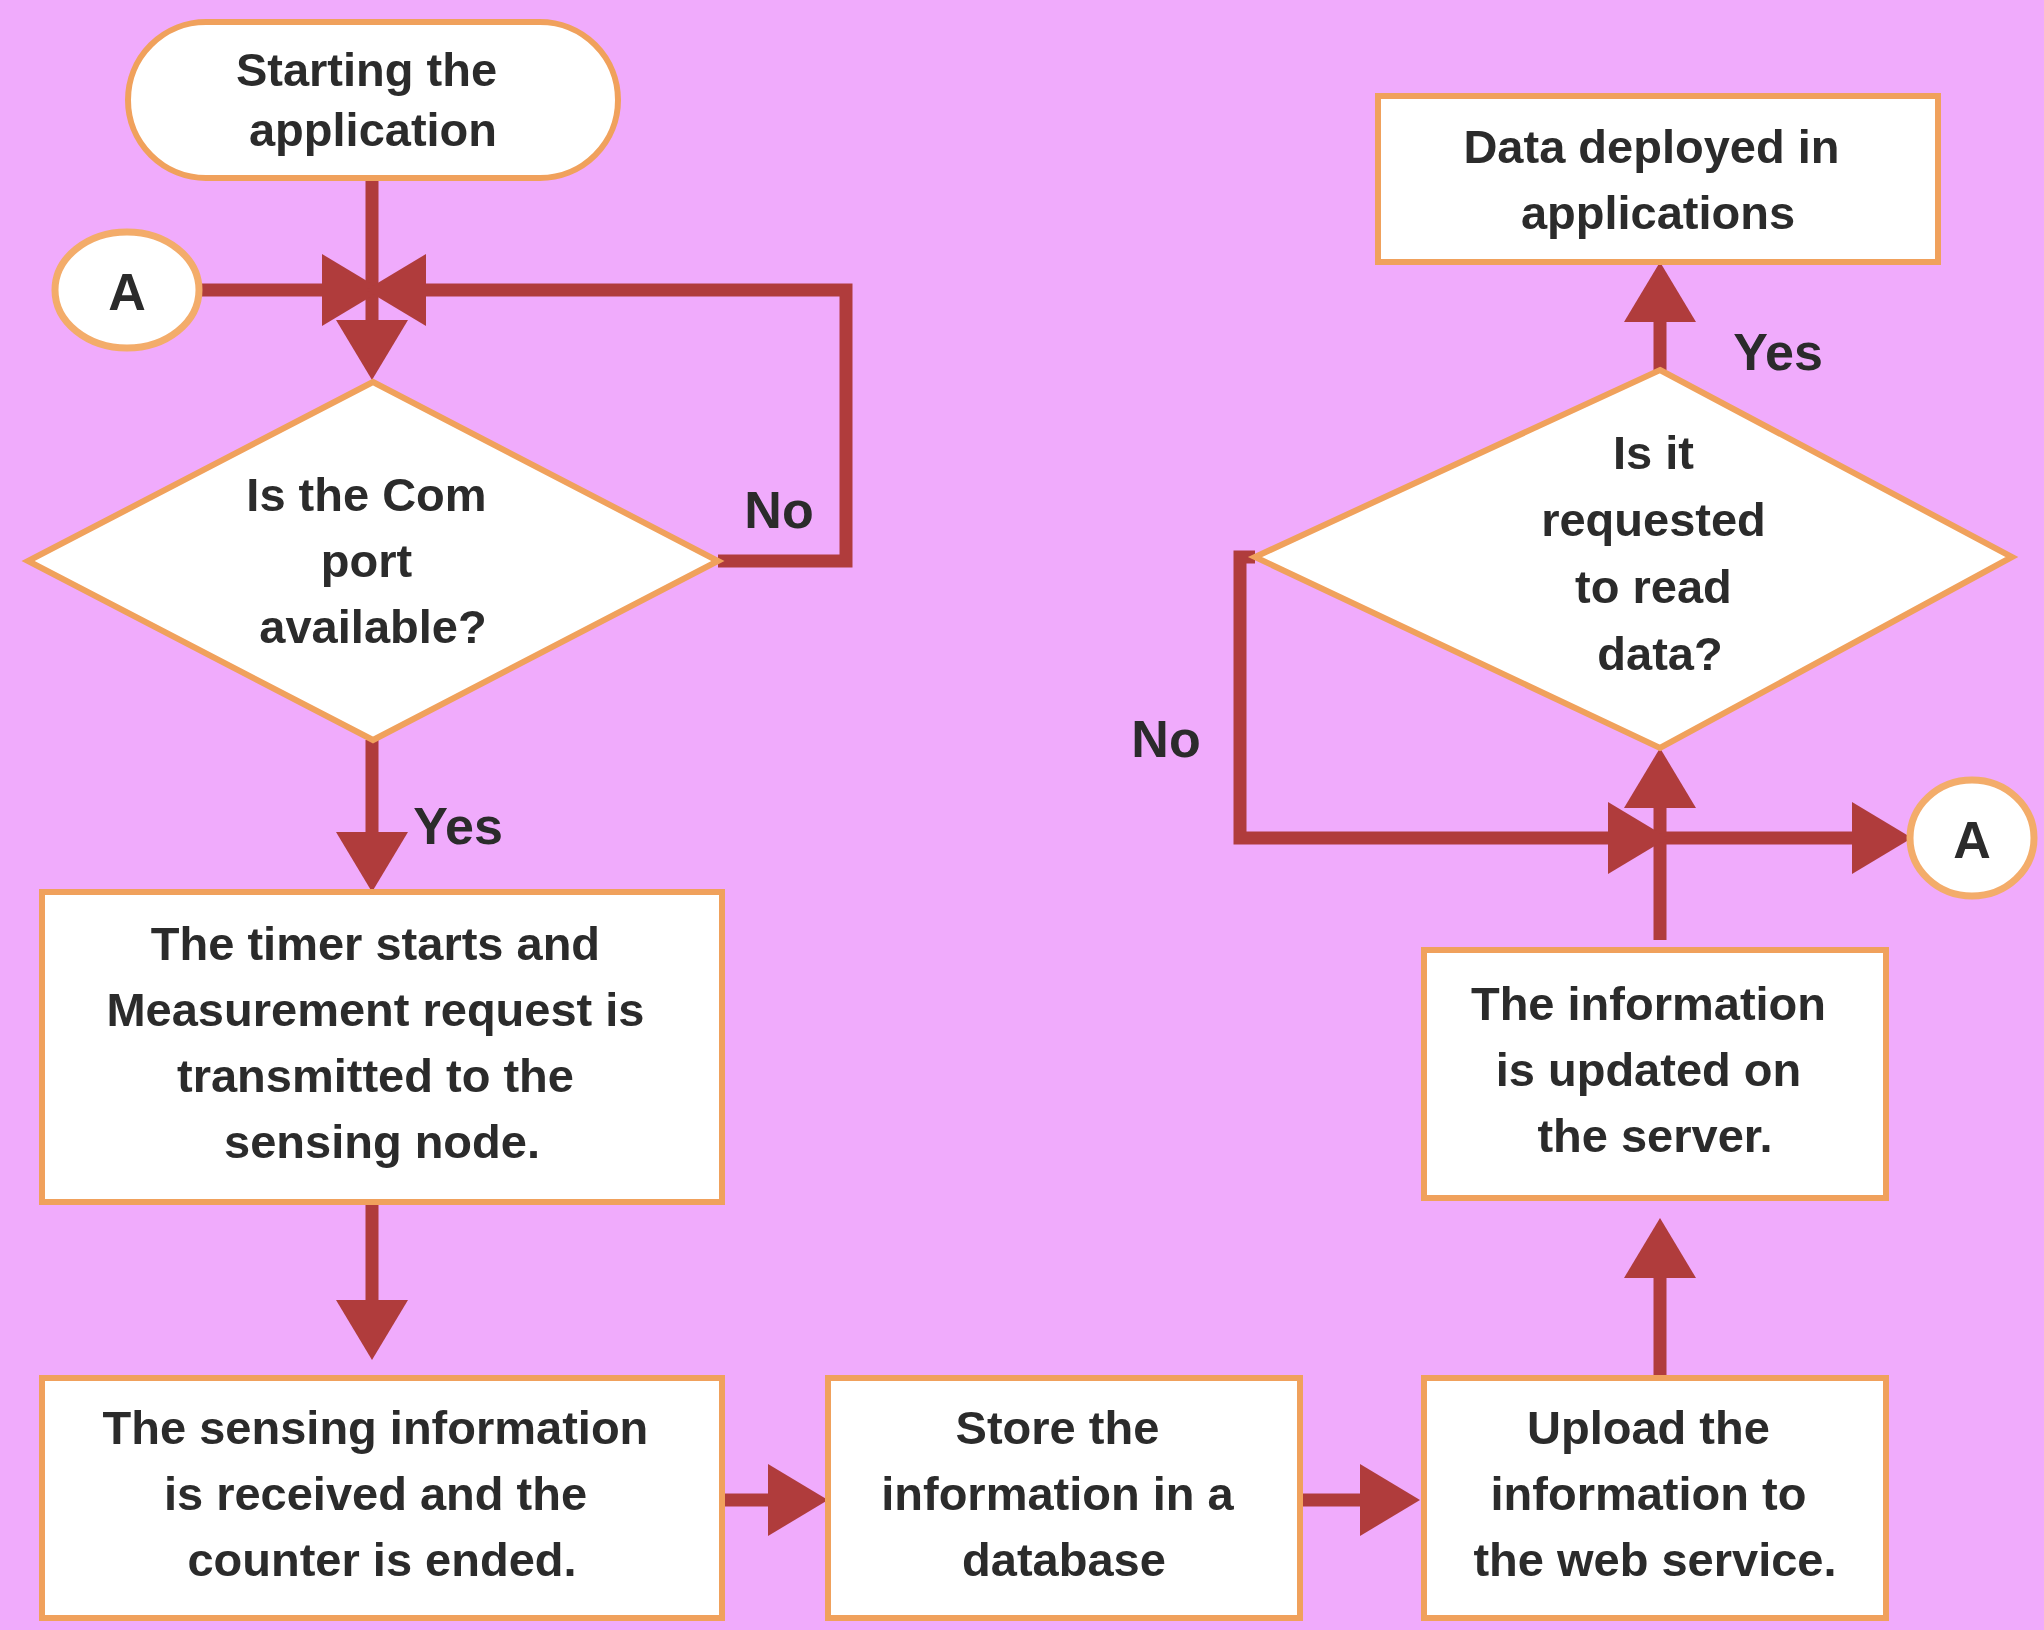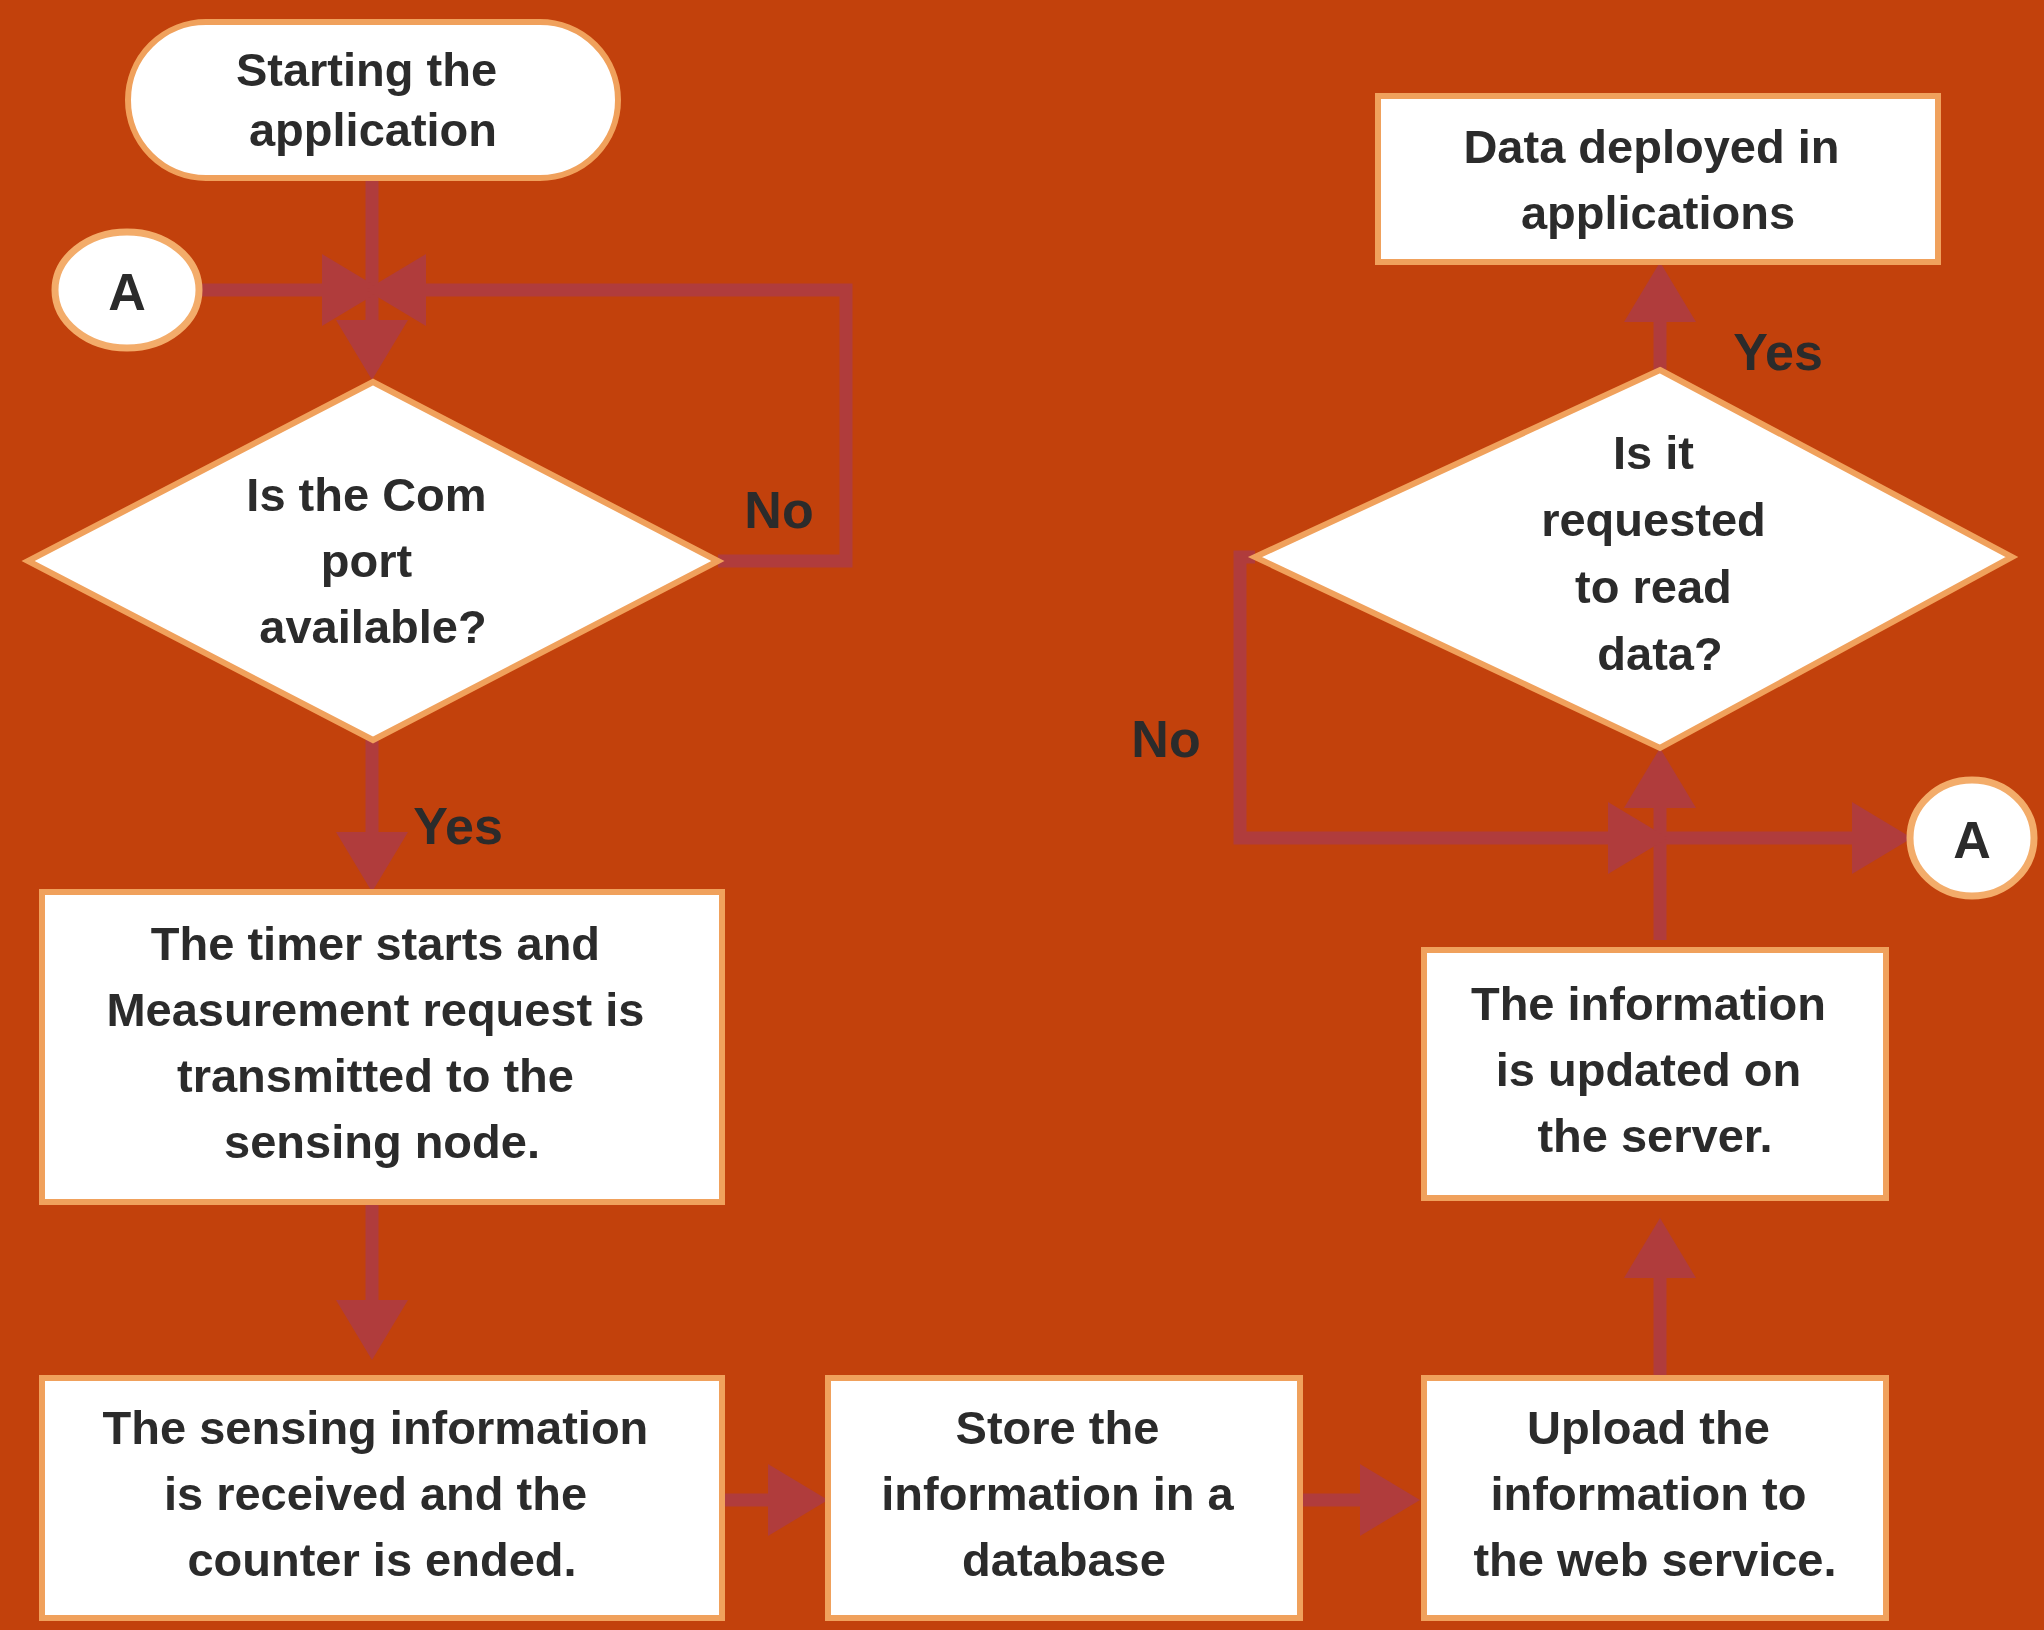--- a/index.html
+++ b/index.html
@@ -4,21 +4,21 @@
 <style>
   html, body {
     margin: 0;
     padding: 0;
     background: #ffffff;
   }
   #canvas {
     position: relative;
     width: 2044px;
     height: 1630px;
-    background: #c2410c;
+    background: #f0abfc;
     font-family: "Liberation Sans", sans-serif;
   }
   svg.flow {
     position: absolute;
     left: 0;
     top: 0;
     width: 2044px;
     height: 1630px;
   }
   .node-shape {

